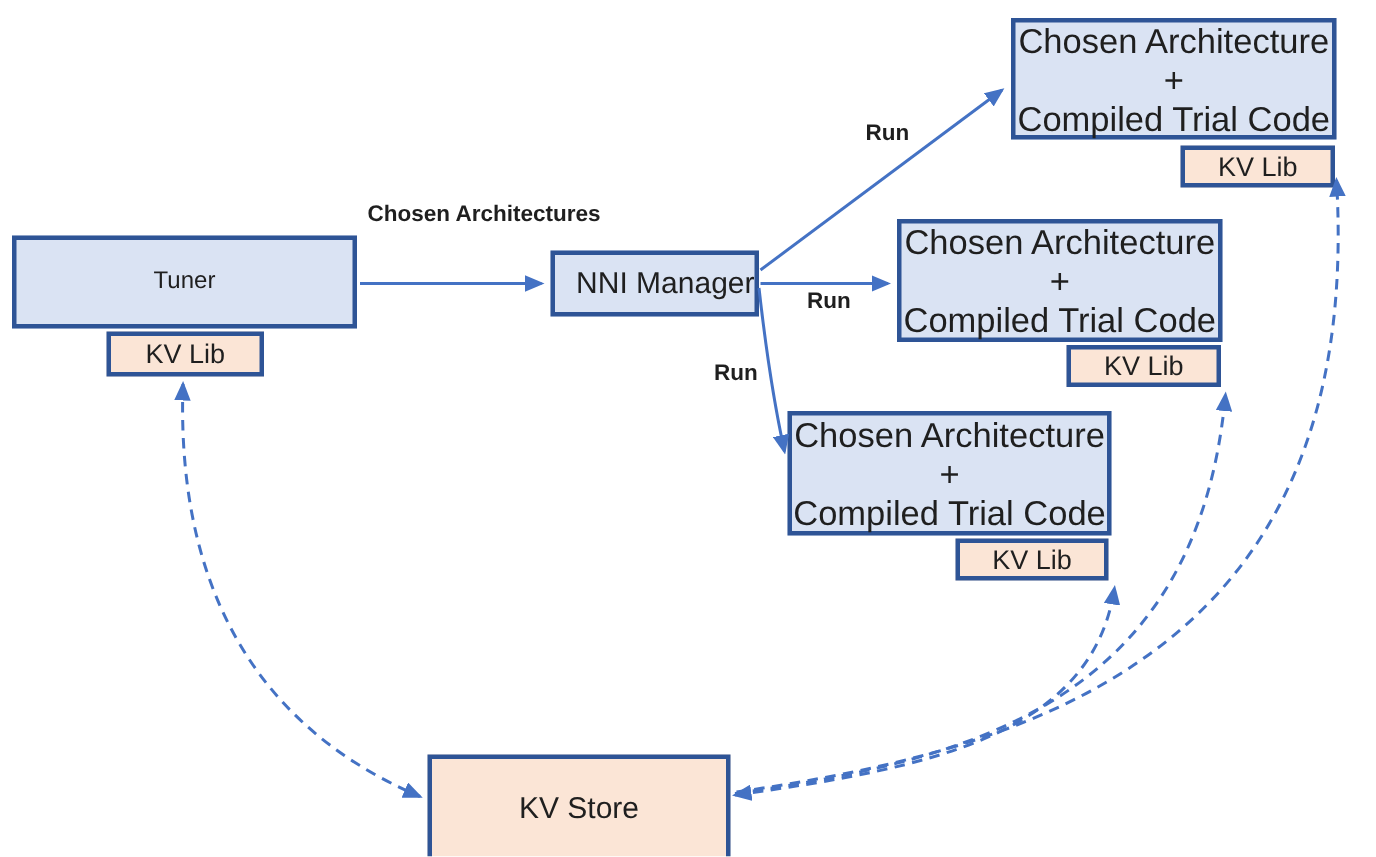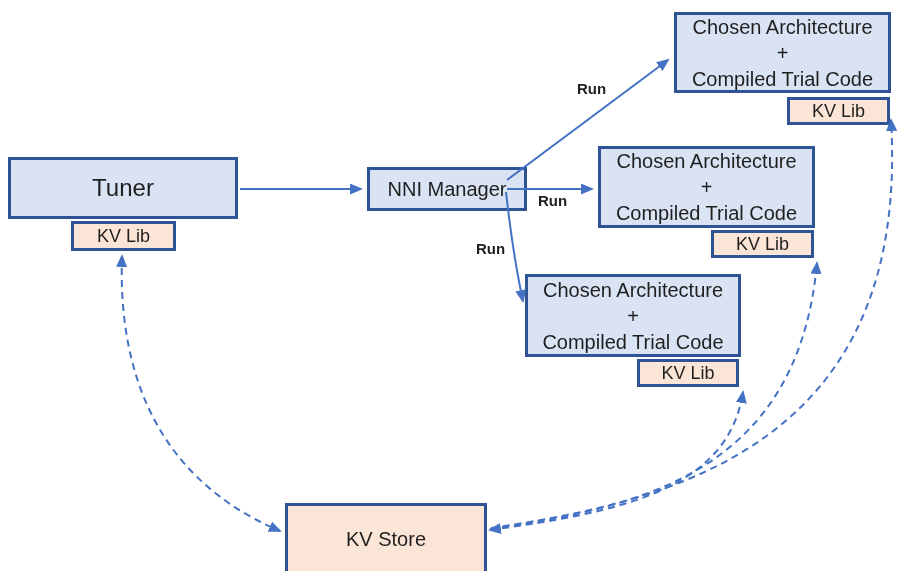--- a/index.html
+++ b/index.html
@@ -28,23 +28,23 @@
     background: var(--node-fill);
     display: flex;
     flex-direction: column;
     align-items: center;
     justify-content: center;
     text-align: center;
     z-index: 2;
   }
   .node .ln { display: block; }
 
-  .proc { font-size: 20px; line-height: 26px; }
-  .tuner { left: 8px; top: 157px; width: 230px; height: 62px; font-size: 24px; line-height: 28px; }
-  .nni   { left: 367px; top: 167px; width: 160px; height: 44px; font-size: 20px; }
+  .proc { font-size: 23px; line-height: 26px; }
+  .tuner { left: 8px; top: 157px; width: 230px; height: 62px; font-size: 16px; line-height: 28px; }
+  .nni   { left: 367px; top: 167px; width: 139px; height: 44px; font-size: 20px; align-items: flex-end; }
   .trial1 { left: 674px; top: 12px;  width: 217px; height: 81px; }
   .trial2 { left: 598px; top: 146px; width: 217px; height: 82px; }
   .trial3 { left: 525px; top: 274px; width: 216px; height: 83px; }
 
   .kv {
     background: var(--store-fill);
     font-size: 18px;
   }
   .kv-tuner  { left: 71px;  top: 221px; width: 105px; height: 30px; }
   .kv-trial1 { left: 787px; top: 97px;  width: 103px; height: 28px; }
@@ -127,20 +127,24 @@
     <span class="ln">Compiled Trial Code</span>
   </div>
   <div class="node kv kv-trial3">
     <span class="ln">KV Lib</span>
   </div>
 
   <div class="node kv kv-store">
     <span class="ln">KV Store</span>
   </div>
 
+  <div class="edge-label lbl-chosen">
+    <span class="ln">Chosen</span>
+    <span class="ln">Architectures</span>
+  </div>
   <div class="edge-label lbl-run-top">Run</div>
   <div class="edge-label lbl-run-mid">Run</div>
   <div class="edge-label lbl-run-bottom">Run</div>
 
   <svg class="edges" viewBox="0 0 917 571" xmlns="http://www.w3.org/2000/svg">
     <defs>
       <marker id="arrow" markerUnits="userSpaceOnUse" markerWidth="13" markerHeight="11" refX="11" refY="5.5" orient="auto-start-reverse">
         <path class="arrowhead-fill" d="M0,0 L13,5.5 L0,11 Z"></path>
       </marker>
     </defs>

